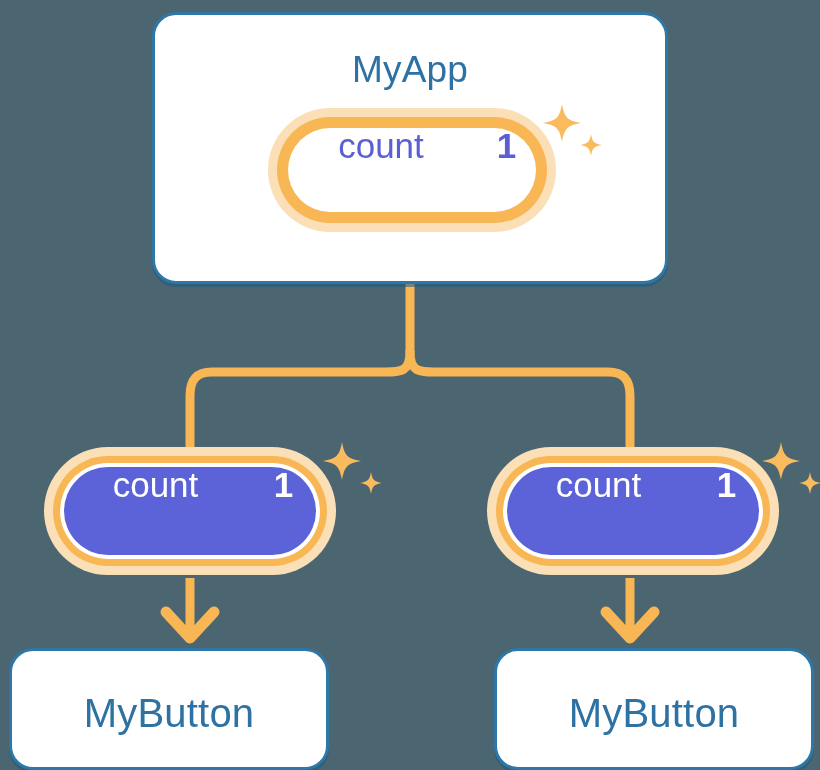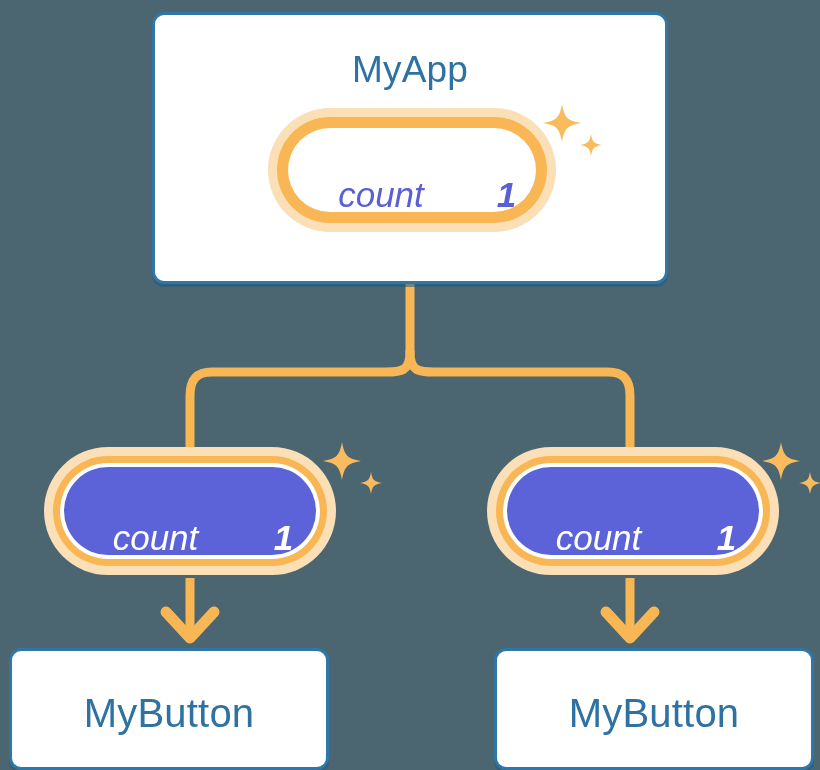--- a/index.html
+++ b/index.html
@@ -24,21 +24,21 @@
     top: 0;
     width: 820px;
     height: 770px;
   }
 
   
   .card {
     position: absolute;
     background: #ffffff;
     border: 3px solid #2e77a6;
-    border-radius: 12px;
+    border-radius: 24px;
     box-sizing: border-box;
     box-shadow: 0 3px 0 0 rgba(28,90,130,0.55);
   }
   #app-card {
     left: 152px;
     top: 12px;
     width: 516px;
     height: 272px;
   }
   #btn-card-left {
@@ -94,23 +94,22 @@
     background: #f8b754;
   }
   .pill-inner {
     position: absolute;
     left: 20px;
     top: 20px;
     right: 20px;
     bottom: 20px;
     border-radius: 999px;
     display: flex;
-    align-items: flex-end;
+    align-items: flex-start;
     overflow: hidden;
-    font-style: italic;
   }
   
   .pill-light .pill-inner {
     background: #ffffff;
   }
   .pill-light .pill-key,
   .pill-light .pill-val {
     color: #5a5fd6;
   }
   .pill-light .pill-divider {

